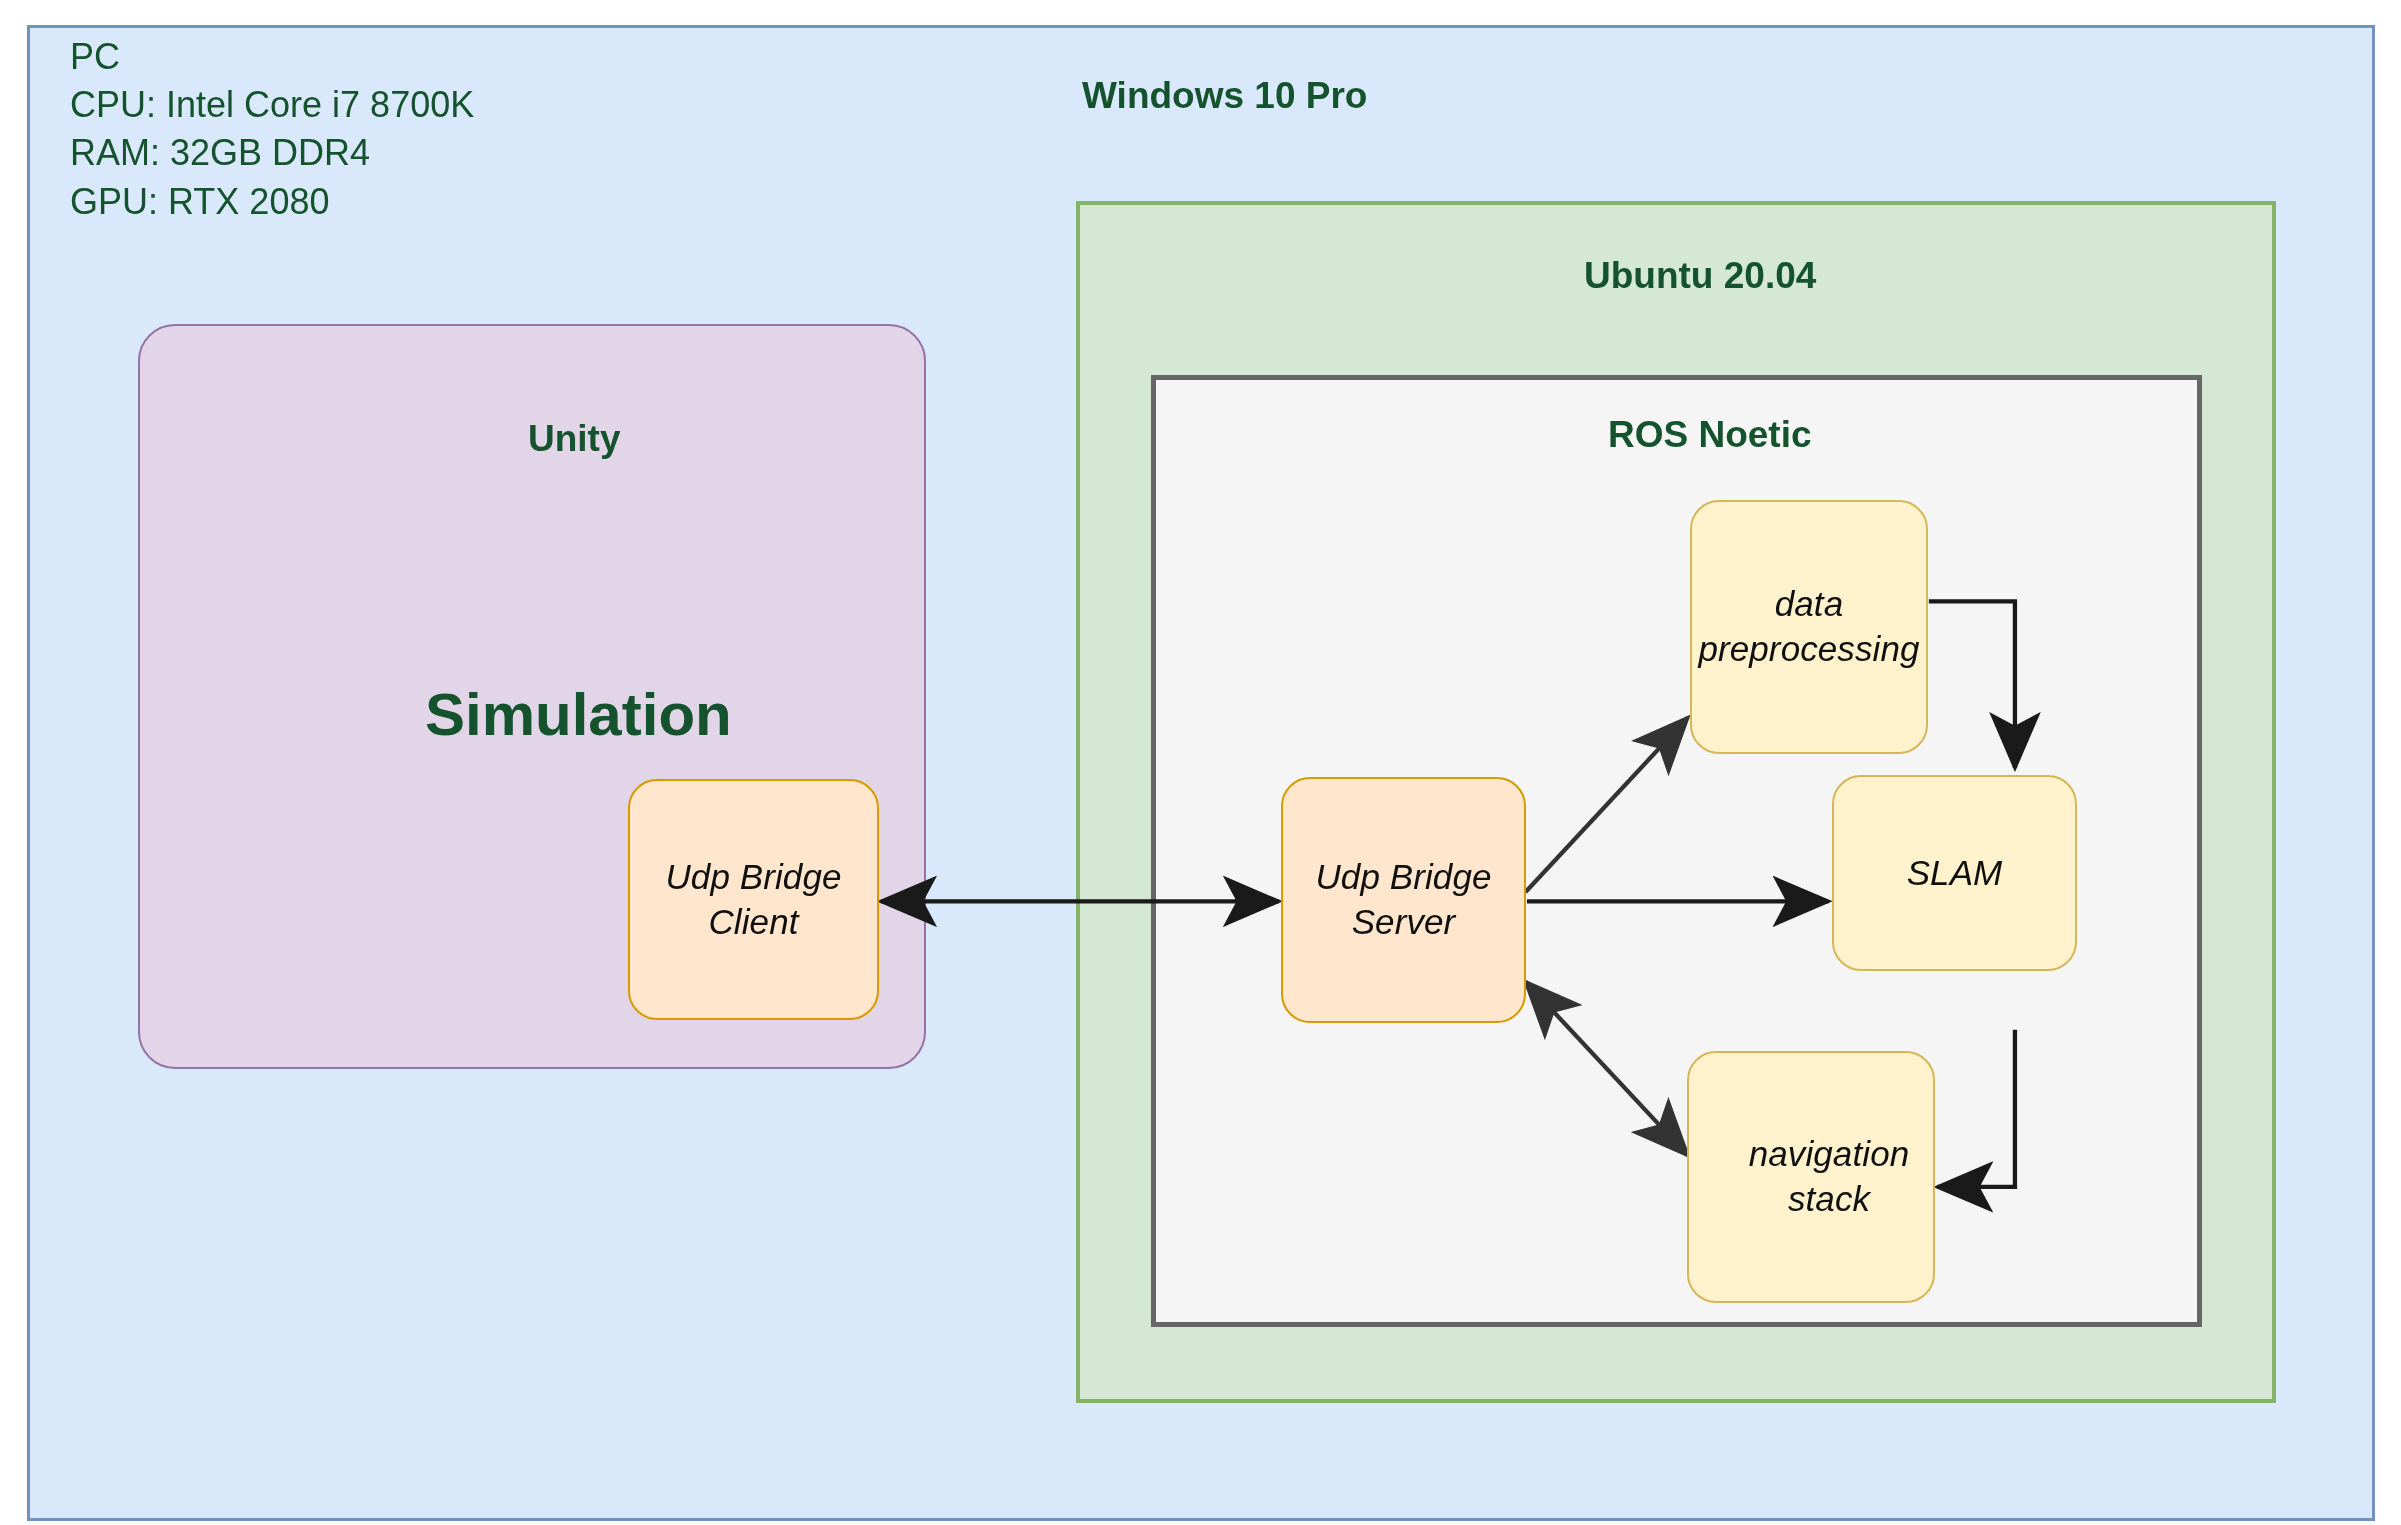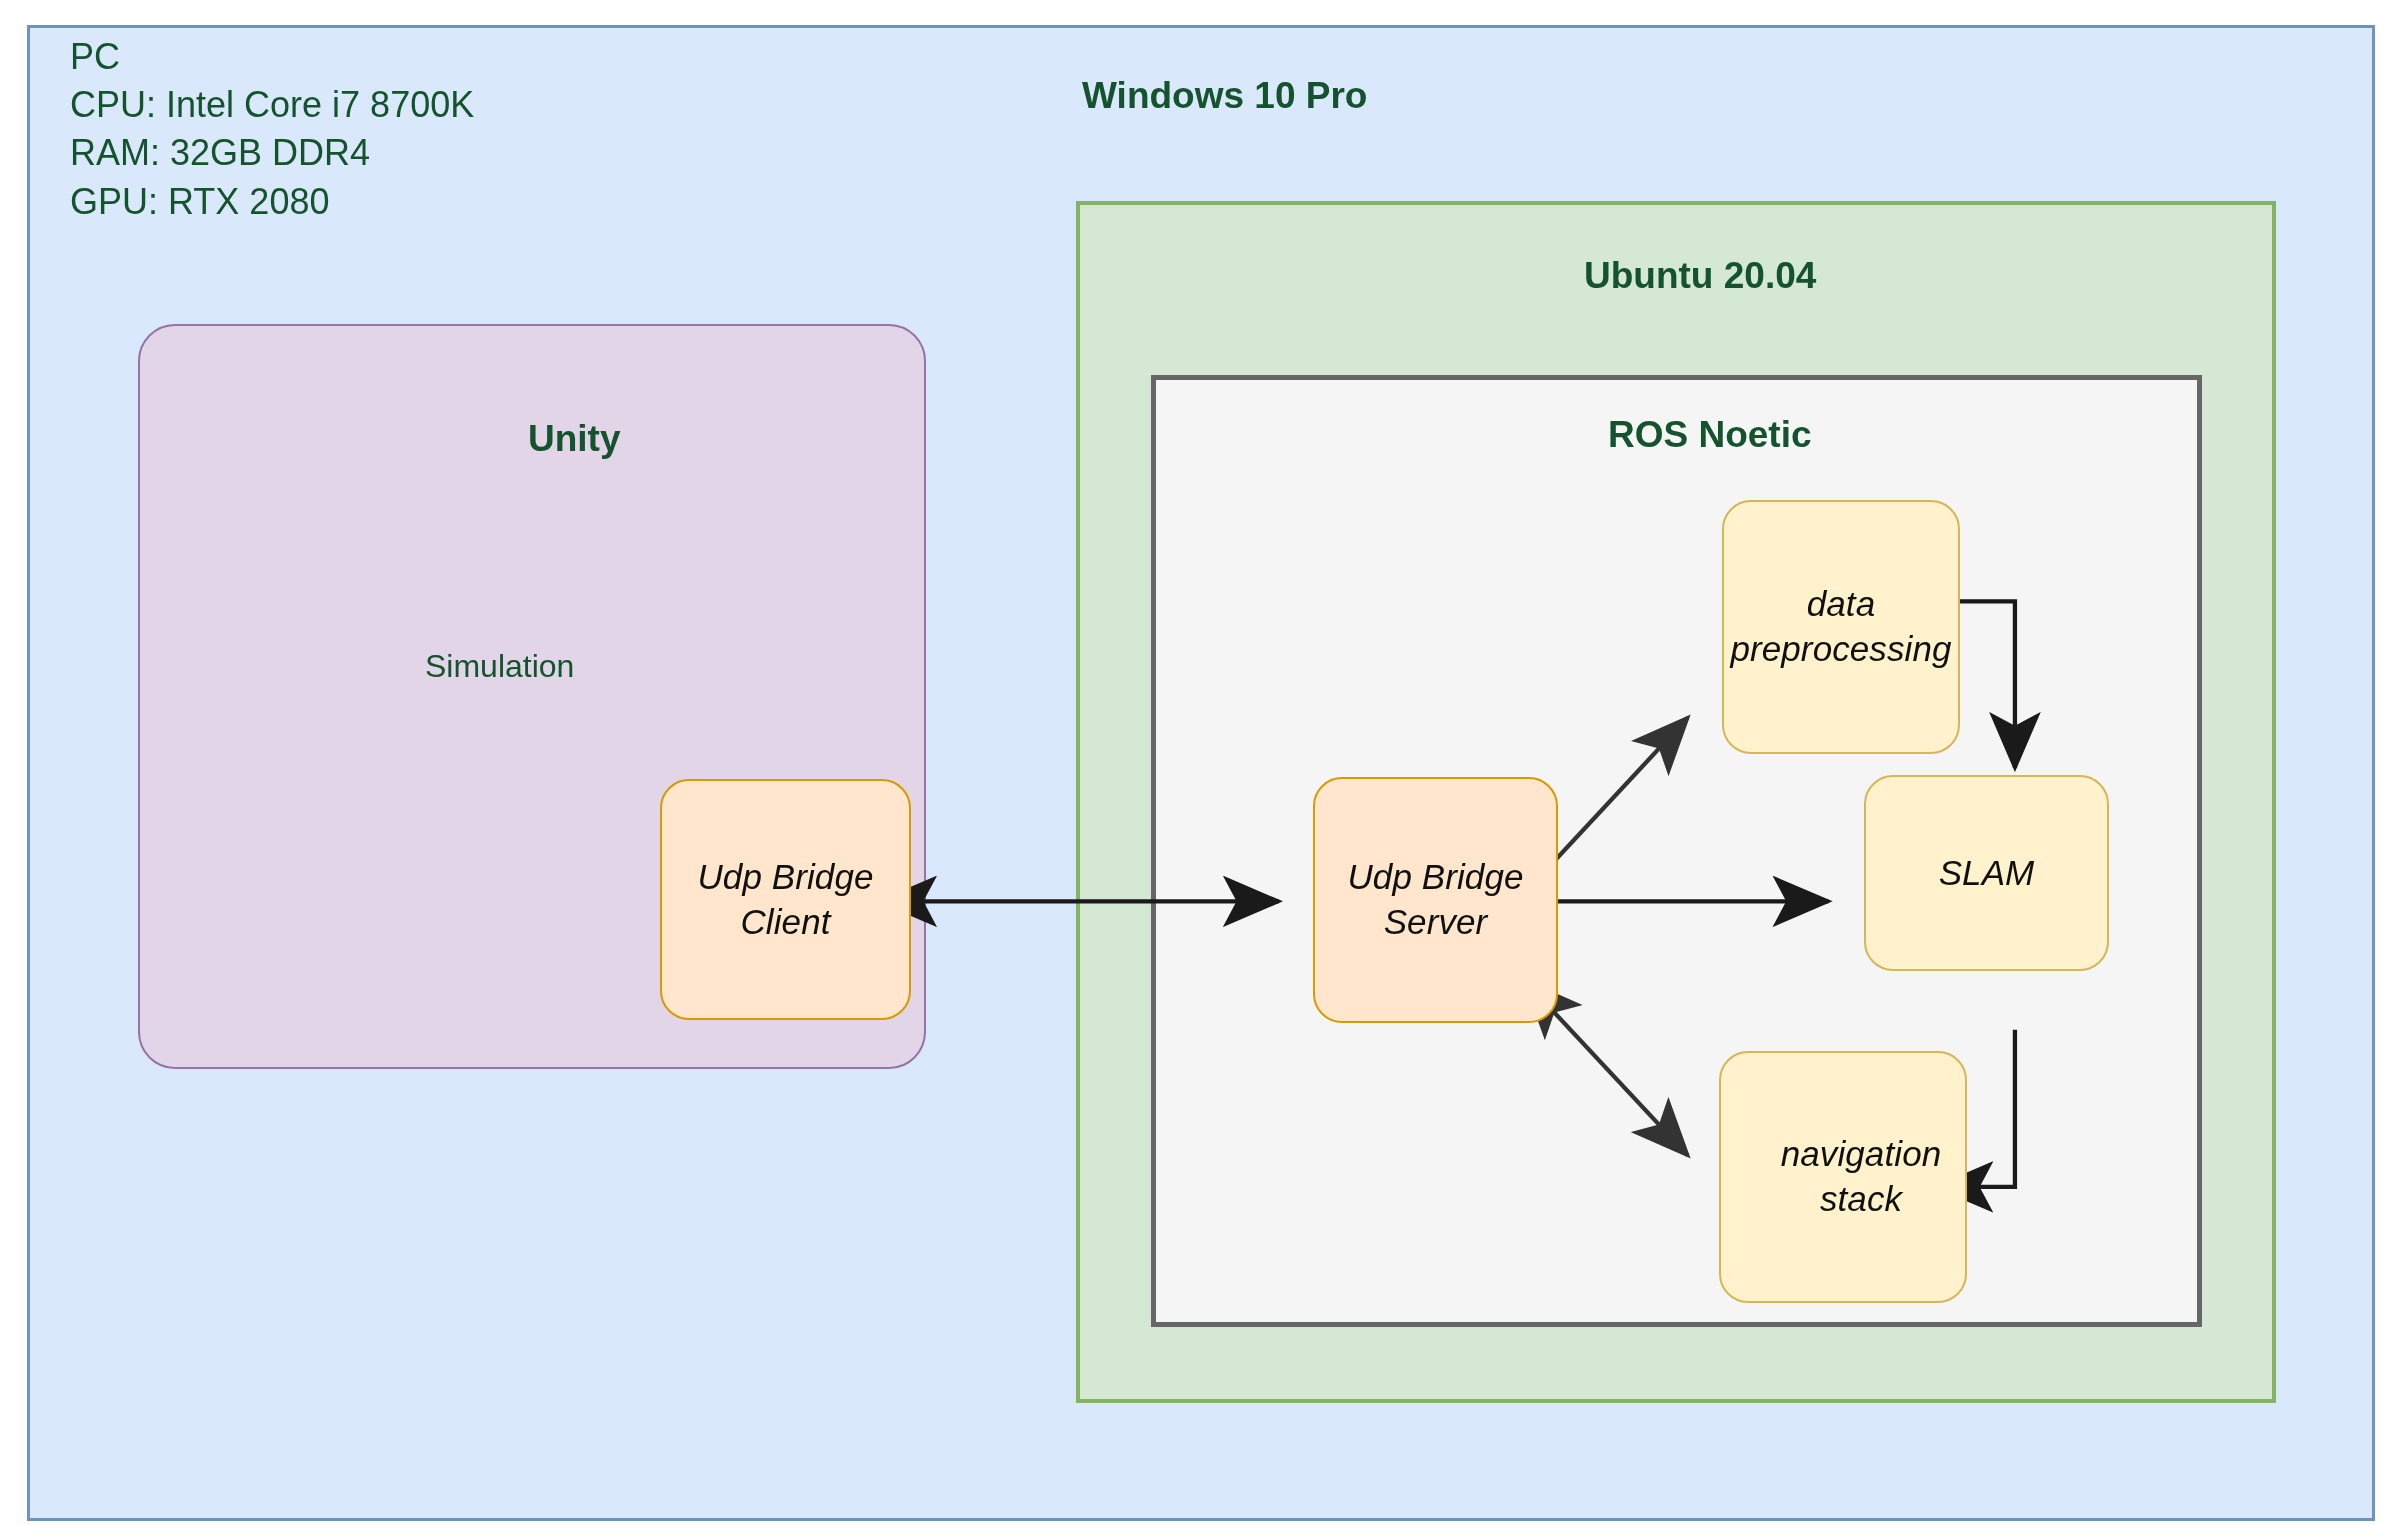--- a/index.html
+++ b/index.html
@@ -23,40 +23,40 @@
   #vm-box{left:1076px;top:201px;width:1200px;height:1202px;
           background:#d5e8d4;border:4.3px solid #82b366;}
 
   
   #ros-box{left:1151px;top:375px;width:1051px;height:952px;
            background:#f5f5f5;border:5.7px solid #666666;}
 
   
   .node{border-radius:29px;display:flex;align-items:center;justify-content:center;
         text-align:center;font-style:italic;font-size:35px;color:#101010;
-        line-height:1.28;letter-spacing:0.1px;margin-left:32px;}
+        line-height:1.28;letter-spacing:0.1px;}
   .node-orange{background:#ffe6cc;border:2.9px solid #d79b00;}
   .node-yellow{background:#fff2cc;border:2.9px solid #d6b656;}
 
   #udp-client{left:628px;top:779px;width:251px;height:241px;}
   #udp-server{left:1281px;top:777px;width:245px;height:246px;}
   #data-prep {left:1690px;top:500px; width:238px;height:254px;}
   #slam      {left:1832px;top:775px;width:245px;height:196px;}
   #nav-stack {left:1687px;top:1051px;width:248px;height:252px;padding-left:36px;}
   #data-prep .node-label{white-space:nowrap;}
 
   
   .txt{position:absolute;color:#14532d;white-space:pre;margin-left:28px;}
   #pc-specs{left:42px;top:33px;font-size:36px;line-height:1.34;}
   #win-title{left:1054px;top:75px;font-size:37px;font-weight:bold;}
   #vm-specs{left:1097px;top:212px;font-size:36px;line-height:1.34;}
   #ubuntu-title{left:1556px;top:255px;font-size:37px;font-weight:bold;}
   #ros-title{left:1580px;top:414px;font-size:37px;font-weight:bold;}
   #unity-title{left:500px;top:418px;font-size:37px;font-weight:bold;}
-  #simulation-title{left:397px;top:648px;font-size:32px;font-weight:normal;}
+  #simulation-title{left:397px;top:680px;font-size:60px;font-weight:bold;}
 
   
   #edges{position:absolute;left:0;top:0;width:2401px;height:1525px;
          pointer-events:none;overflow:visible;}
 </style>
 </head>
 <body>
 
 <div id="stage">
 

